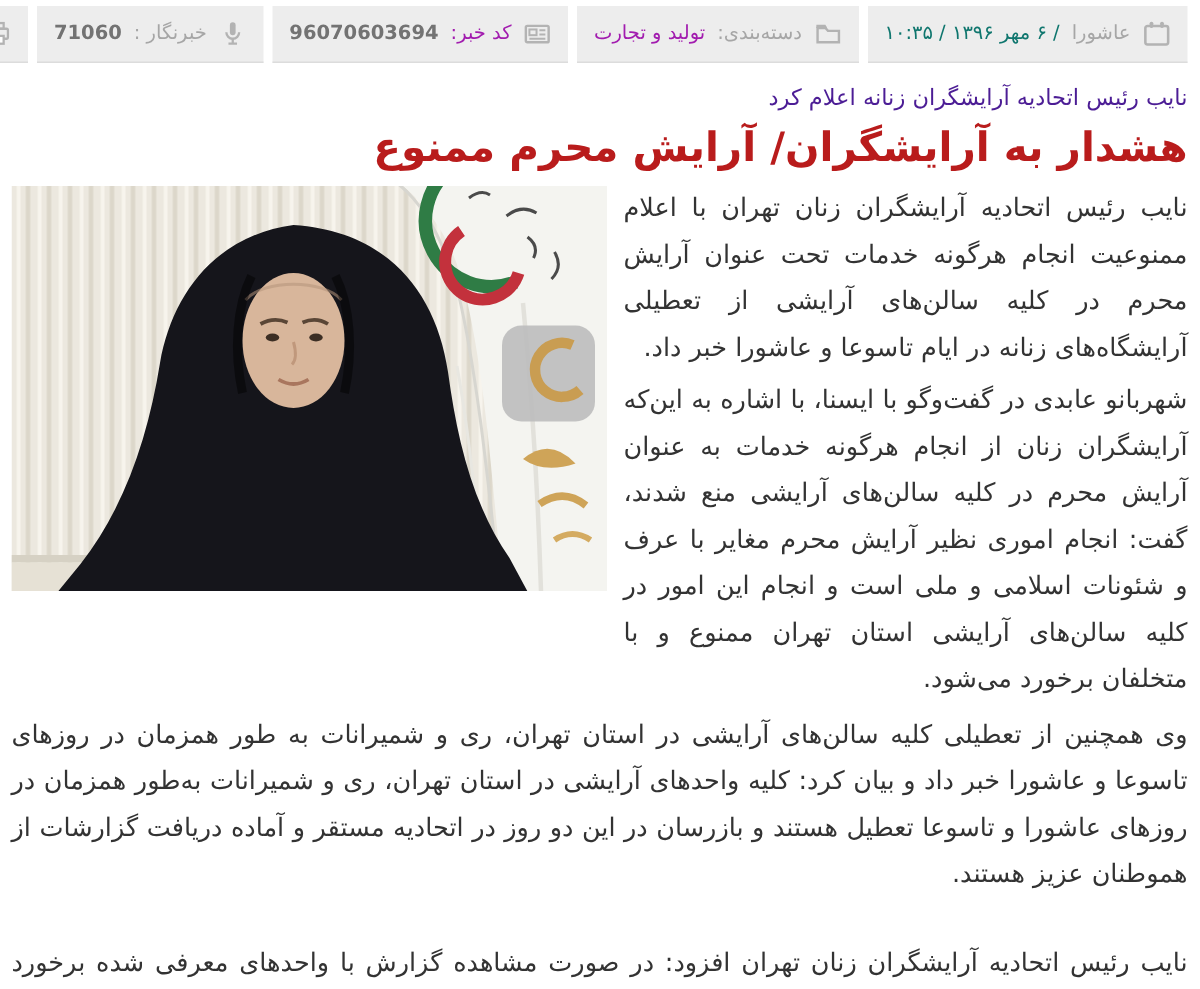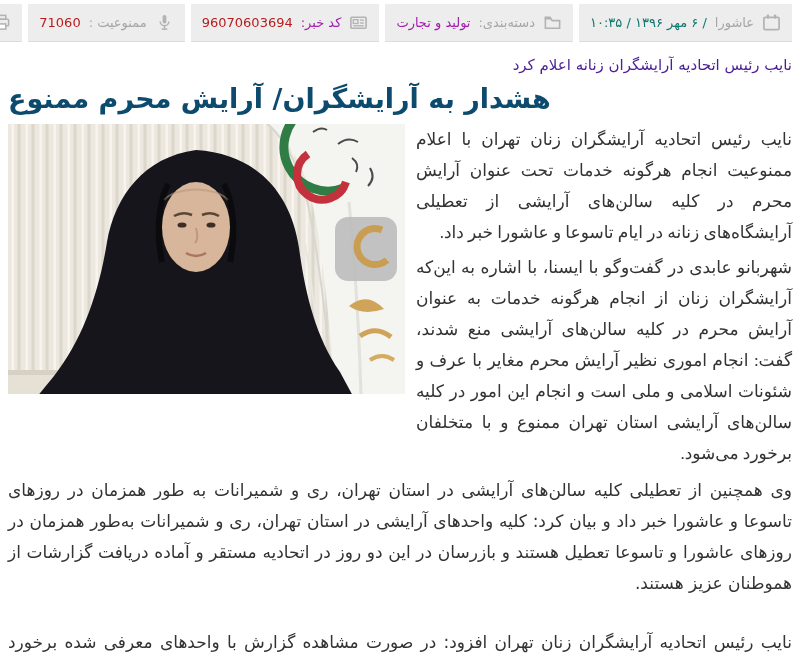--- a/index.html
+++ b/index.html
@@ -19,31 +19,31 @@
   }
   .seg {
     background: #ededed; border-bottom: 1px solid #dcdcdc;
     display: flex; align-items: center; gap: 8px;
     padding: 0 11px; font-size: 13px; color: #a6a6a6; white-space: nowrap;
   }
   .seg .ico { width: 19px; height: 19px; flex: 0 0 auto; display: block; }
   .seg-date { flex: 1 1 auto; }
   .seg-empty { width: 36px; padding: 0; }
   .val-dark { color: #0f766e; }
-  .val-slate { color: #b91c1c; direction: ltr; unicode-bidi: embed; }
+  .val-slate { color: #737373; direction: ltr; unicode-bidi: embed; font-weight: bold; }
   .val-cat { color: #a21caf; }
   .lbl-red { color: #a21caf; font-weight: normal; }
 
   
   .kicker { margin-top: 14px; font-size: 15px; color: #4c1d95; text-align: right; }
   .title  { margin-top: 7px; font-size: 27px; line-height: 36px; font-weight: bold;
-            color: #0c4a6e; text-align: left; }
+            color: #b91c1c; text-align: right; }
 
   
-  .content-row { display: flex; gap: 11px; margin-top: 7px; font-family: Liberation Serif, serif; }
+  .content-row { display: flex; gap: 11px; margin-top: 7px; }
   .text-col { flex: 1 1 auto; }
   .text-col p, .full-p {
     font-size: 17px; line-height: 31px; text-align: justify; color: #333333;
   }
   .text-col p + p { margin-top: 4px; }
   .photo-wrap { flex: 0 0 397px; width: 397px; height: 270px; }
   .photo-wrap svg { display: block; }
   .full-p { margin-top: 6px; }
   .full-p.last { margin-top: 28px; }
 </style>
@@ -85,21 +85,21 @@
       <span class="val-slate">96070603694</span>
     </div>
 
     <div class="seg">
       <svg class="ico" viewBox="0 0 20 20">
         <rect x="8" y="2" width="4" height="9" rx="2" fill="#b3b3b3"></rect>
         <path d="M5.5 9 a4.5 4.5 0 0 0 9 0" fill="none" stroke="#b3b3b3" stroke-width="1.6"></path>
         <line x1="10" y1="13.5" x2="10" y2="16.5" stroke="#b3b3b3" stroke-width="1.6"></line>
         <line x1="7" y1="17" x2="13" y2="17" stroke="#b3b3b3" stroke-width="1.6"></line>
       </svg>
-      <span>ممنوعیت :</span>
+      <span>خبرنگار :</span>
       <span class="val-slate">71060</span>
     </div>
 
     <div class="seg">
       <svg class="ico" viewBox="0 0 20 20">
         <rect x="5.5" y="2.5" width="9" height="4" fill="none" stroke="#b3b3b3" stroke-width="1.6"></rect>
         <rect x="2.5" y="6.5" width="15" height="7" rx="1" fill="none" stroke="#b3b3b3" stroke-width="1.6"></rect>
         <rect x="5.5" y="11.5" width="9" height="5.5" fill="#fff" stroke="#b3b3b3" stroke-width="1.6"></rect>
       </svg>
 

